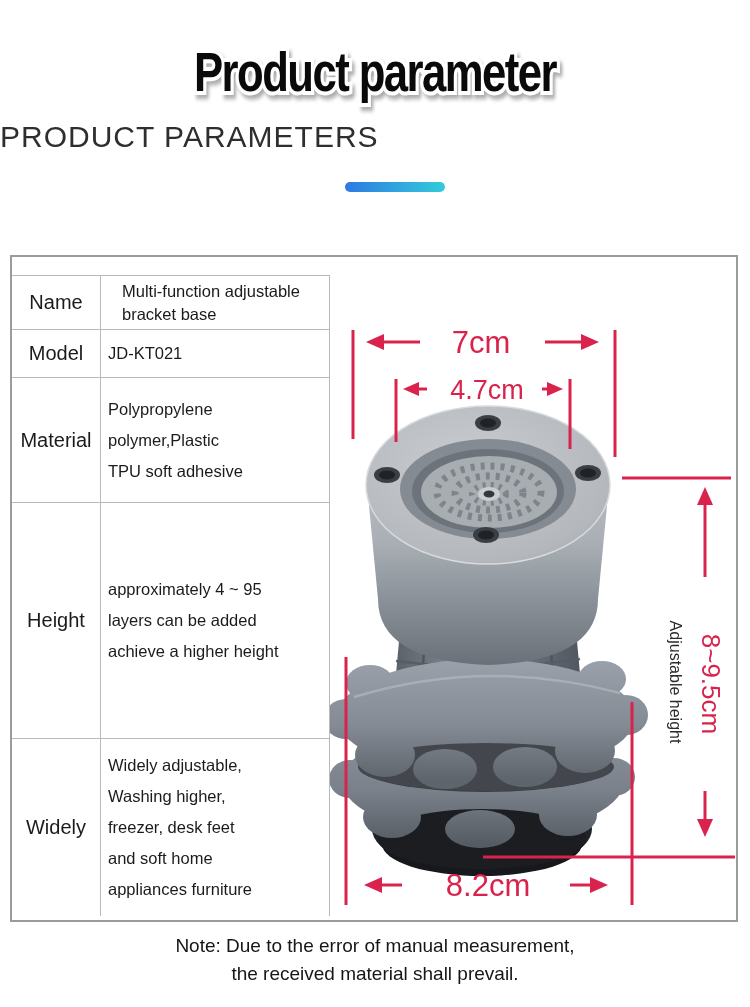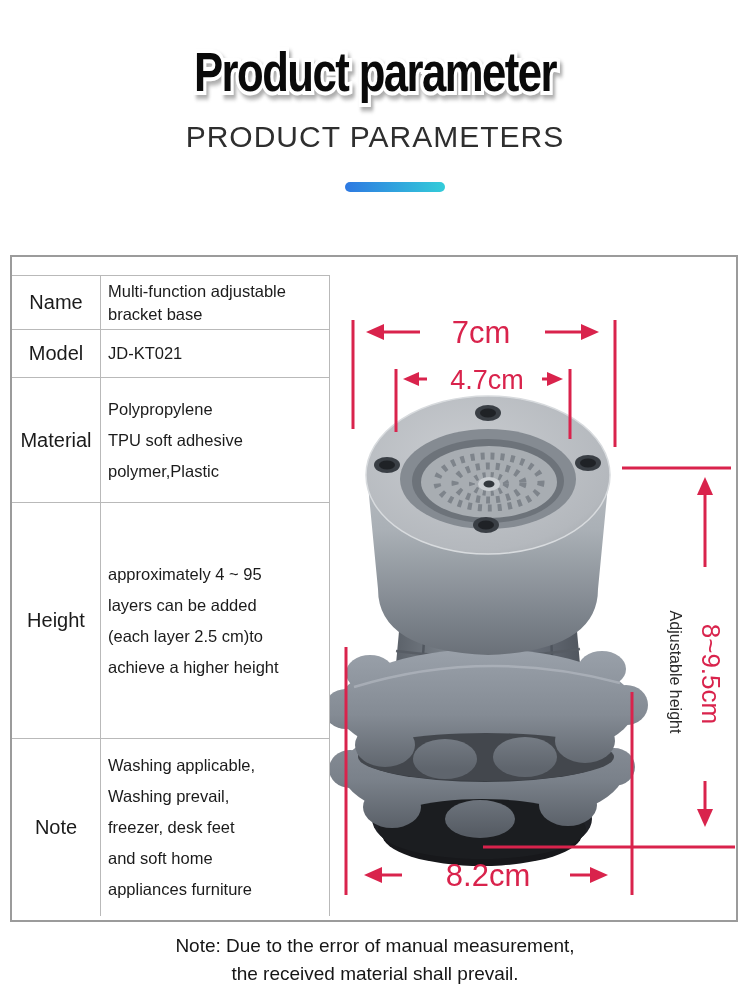--- a/index.html
+++ b/index.html
@@ -6,47 +6,47 @@
   html,body { width:750px; height:1007px; background:#fff; font-family:"Liberation Sans", sans-serif; }
   .page { position:relative; width:750px; height:1007px; overflow:hidden; background:#fff; }
 
   
   .title-wrap { position:absolute; top:36px; left:0; width:750px; text-align:center; height:78px; }
   .title-scale { display:inline-block; position:relative; transform:scaleX(0.78); transform-origin:center;
                  white-space:nowrap; font-weight:bold; font-size:56px; letter-spacing:-2px; line-height:72px; }
   .title-back { position:absolute; left:0; top:0; color:#fff; -webkit-text-stroke:8px #fff;
                 filter:drop-shadow(3px 4px 2px rgba(70,70,70,0.45)); }
   .title-front { position:relative; color:#0a0a0a; }
-  .subtitle { position:absolute; top:120px; left:0; width:750px; text-align:center;
+  .subtitle { position:absolute; top:120px; left:0; width:750px; text-align:left;
               font-size:30px; color:#2e2e2e; letter-spacing:1px; }
   .accent-bar { position:absolute; top:182px; left:345px; width:100px; height:10px; border-radius:5px;
                 background:linear-gradient(90deg,#2e79e2,#33ccd9); }
 
   
   .content-box { position:absolute; left:10px; top:255px; width:728px; height:667px;
                  border:2px solid #9b9b9b; background:#fff; }
 
   
   .spec-table { position:absolute; left:0; top:18px; width:318px;
                 border-top:1px solid #b9b9b9; border-right:1px solid #b9b9b9; }
   .spec-row { display:flex; border-bottom:1px solid #b9b9b9; }
   .spec-row:last-child { border-bottom:none; }
   .cell-label { width:89px; border-right:1px solid #b9b9b9; display:flex; align-items:center;
                 justify-content:center; font-size:20px; color:#1b1b1b; }
   .cell-value { flex:1; display:flex; flex-direction:column; justify-content:center;
                 padding-left:7px; font-size:16.5px; color:#1b1b1b; }
   .cell-value .line { line-height:31px; white-space:nowrap; }
-  .row-name  { height:54px; }  .row-name .line { line-height:23px; }
+  .row-name  { height:54px; }  .row-name .line { line-height:23px;margin-left:14px; }
   .row-model { height:48px; }
   .row-material { height:125px; }
   .row-height { height:236px; }
   .row-range { height:177px; }
 
   
-  .photo { position:absolute; left:318px; top:2px; width:406px; height:663px; }
+  .photo { position:absolute; left:318px; top:12px; width:406px; height:663px; }
   .photo svg { display:block; width:406px; height:663px; }
 
   
   .note { position:absolute; top:932px; left:0; width:750px; text-align:center;
           font-size:19px; line-height:28px; color:#161616; }
 
   .dim-text { font-family:"Liberation Sans", sans-serif; }
 </style>
 </head>
 <body>
@@ -75,38 +75,37 @@
       <div class="spec-row row-model">
         <div class="cell-label">Model</div>
         <div class="cell-value">
           <div class="line">JD-KT021</div>
         </div>
       </div>
       <div class="spec-row row-material">
         <div class="cell-label">Material</div>
         <div class="cell-value">
           <div class="line">Polypropylene</div>
+          <div class="line">polymer,Plastic</div>
           <div class="line">TPU soft adhesive</div>
-          <div class="line">polymer,Plastic</div>
         </div>
       </div>
       <div class="spec-row row-height">
         <div class="cell-label">Height</div>
         <div class="cell-value">
           <div class="line">approximately 4 ~ 95</div>
           <div class="line">layers can be added</div>
-          <div class="line">(each layer 2.5 cm)to</div>
           <div class="line">achieve a higher height</div>
         </div>
       </div>
       <div class="spec-row row-range">
-        <div class="cell-label">Note</div>
-        <div class="cell-value">
-          <div class="line">Washing applicable,</div>
-          <div class="line">Washing prevail,</div>
+        <div class="cell-label">Widely</div>
+        <div class="cell-value">
+          <div class="line">Widely adjustable,</div>
+          <div class="line">Washing higher,</div>
           <div class="line">freezer, desk feet</div>
           <div class="line">and soft home</div>
           <div class="line">appliances furniture</div>
         </div>
       </div>
     </div>
 
     <div class="photo">
       <svg viewBox="0 0 406 663" xmlns="http://www.w3.org/2000/svg">
         <defs>

